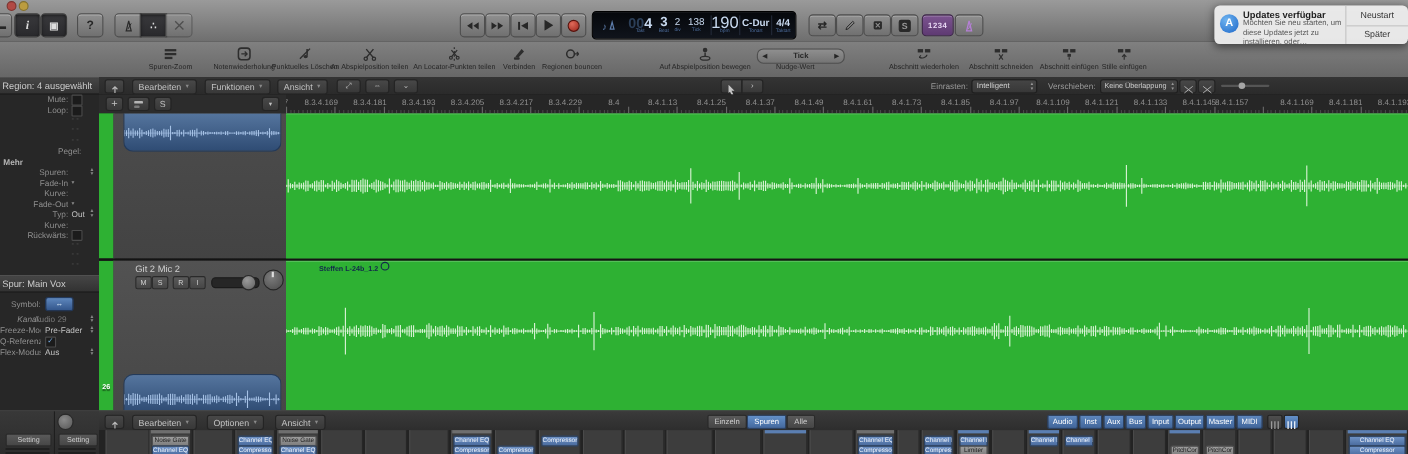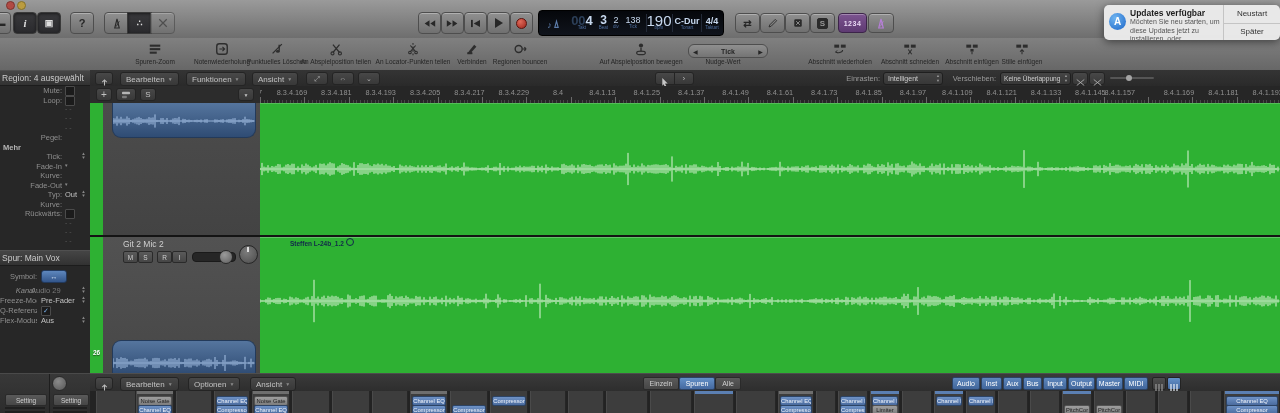--- a/index.html
+++ b/index.html
@@ -309,28 +309,28 @@
         </div>
         <div style="position: absolute; left: 0px; top: 35px; width: 90px; height: 9px;">
           <div style="position: absolute; left: 65px; top: 0px; font-size: 7px; color: rgb(88, 88, 88);">-  -</div>
         </div>
         <div style="position: absolute; left: 0px; top: 44px; width: 90px; height: 9px;">
           <div style="position: absolute; left: 65px; top: 0px; font-size: 7px; color: rgb(88, 88, 88);">-  -</div>
         </div>
         <div style="position: absolute; left: 0px; top: 54px; width: 90px; height: 9px;">
           <div style="position: absolute; left: 65px; top: 0px; font-size: 7px; color: rgb(88, 88, 88);">-  -</div>
         </div>
-        <div style="position: absolute; left: 0px; top: 63px; width: 90px; height: 9px;">
+        <div style="position: absolute; left: 12px; top: 63px; width: 90px; height: 9px;">
           <div class="ilabel" style="position: absolute; top: 0px;">Pegel:</div>
         </div>
         <div style="position: absolute; left: 0px; top: 73px; width: 90px; height: 9px;">
           <div style="position: absolute; left: 3px; top: 0px; font-size: 7.5px; font-weight: bold; color: rgb(181, 181, 181);">Mehr</div>
         </div>
         <div style="position: absolute; left: 0px; top: 82px; width: 90px; height: 9px;">
-          <div class="ilabel" style="position: absolute; top: 0px;">Tick:</div>
+          <div class="ilabel" style="position: absolute; top: 0px;">Spuren:</div>
           <div class="stepper" style="position: absolute; top: 0px; white-space: pre;">▲
 ▼</div>
         </div>
         <div style="position: absolute; left: 0px; top: 92px; width: 90px; height: 9px;">
           <div class="ilabel" style="position: absolute; top: 0px;">Fade-In </div>
           <div style="position: absolute; left: 64px; top: 1px; font-size: 4.5px; color: rgb(138, 138, 138);">▼</div>
         </div>
         <div style="position: absolute; left: 0px; top: 101px; width: 90px; height: 9px;">
           <div class="ilabel" style="position: absolute; top: 0px;">Kurve:</div>
         </div>

